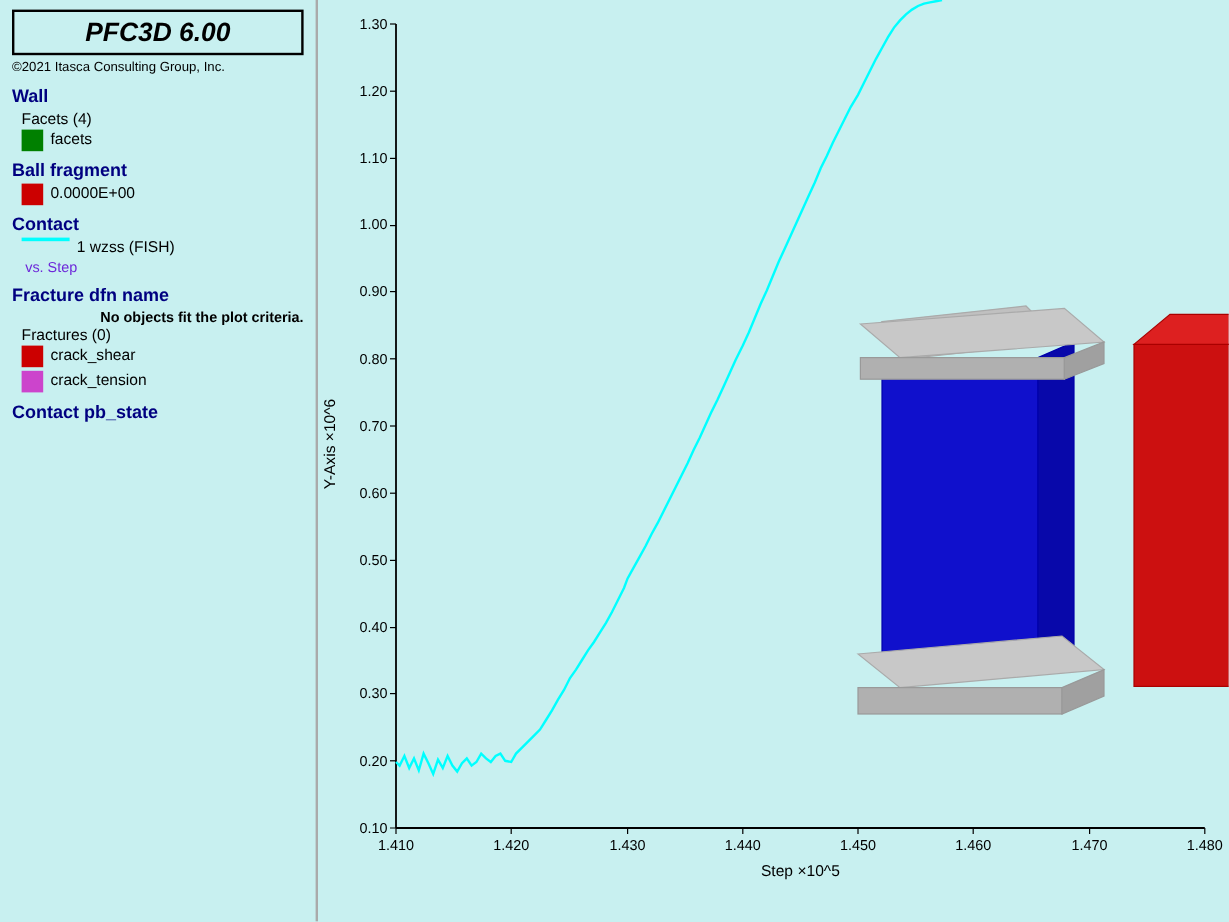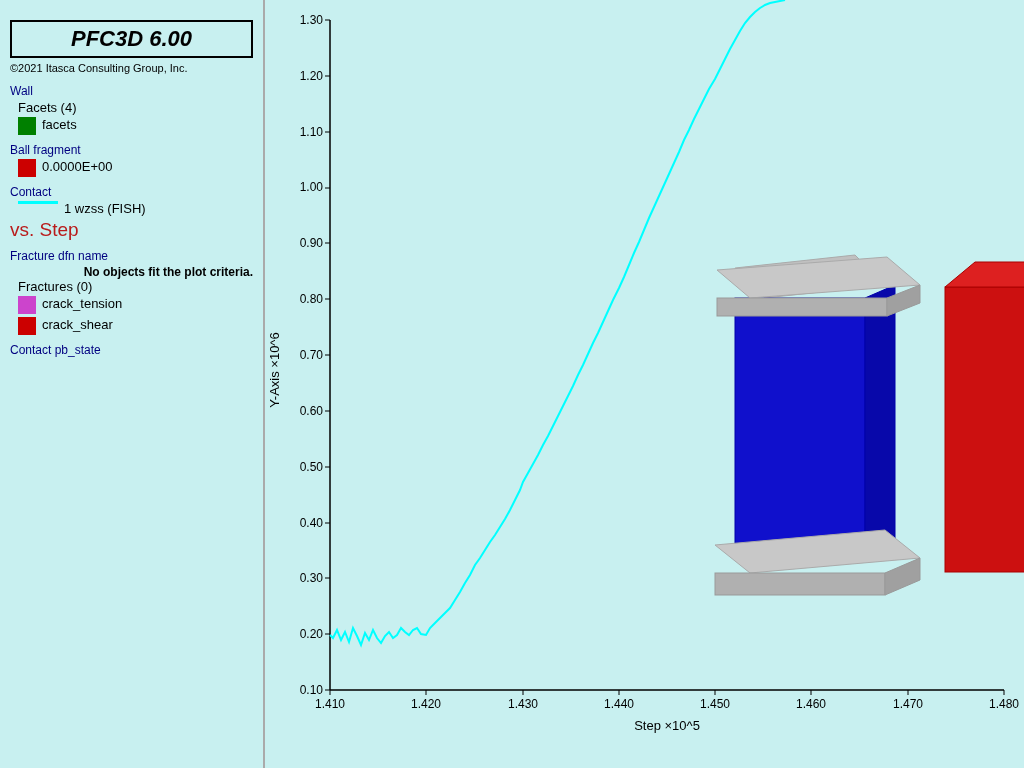--- a/index.html
+++ b/index.html
@@ -12,21 +12,21 @@
       overflow: hidden;
     }
 
     
     #left-panel {
       width: 265px;
       min-width: 265px;
       height: 768px;
       background: #c8f0f0;
       border-right: 2px solid #aaa;
-      padding: 20px 10px;
+      padding: 8px 10px;
       overflow-y: auto;
     }
 
     .app-title {
       font-size: 22px;
       font-weight: bold;
       font-style: italic;
       color: #000;
       border: 2px solid #000;
       text-align: center;
@@ -34,22 +34,22 @@
       margin-bottom: 4px;
     }
 
     .copyright {
       font-size: 11px;
       color: #000;
       margin-bottom: 10px;
     }
 
     .section-header {
-      font-weight: normal;
-      font-size: 12px;
+      font-weight: bold;
+      font-size: 15px;
       color: #000080;
       margin-top: 8px;
       margin-bottom: 2px;
     }
 
     .sub-item {
       font-size: 13px;
       color: #000;
       margin-left: 8px;
       margin-bottom: 2px;
@@ -72,23 +72,23 @@
 
     .legend-line {
       width: 40px;
       height: 3px;
       background: cyan;
       margin-right: 6px;
       flex-shrink: 0;
     }
 
     .history-label {
-      font-size: 19px;
-      margin-left: 0;
-      color: #b91c1c;
+      font-size: 12px;
+      margin-left: 11px;
+      color: #6d28d9;
     }
 
     .no-objects {
       font-weight: bold;
       font-size: 12px;
       color: #000;
       margin-left: 4px;
       text-align: right;
     }
 
@@ -130,26 +130,26 @@
   <div class="legend-row">
     <div class="legend-line"></div>
     <span>1 wzss (FISH)</span>
   </div>
   <div class="history-label">vs. Step</div>
 
   <div class="section-header">Fracture dfn name</div>
   <div class="no-objects">No objects fit the plot criteria.</div>
   <div class="sub-item">Fractures (0)</div>
   <div class="legend-row">
+    <div class="legend-color" style="background:#cc0000;"></div>
+    <span>crack_shear</span>
+  </div>
+  <div class="legend-row">
     <div class="legend-color" style="background:#cc44cc;"></div>
     <span>crack_tension</span>
-  </div>
-  <div class="legend-row">
-    <div class="legend-color" style="background:#cc0000;"></div>
-    <span>crack_shear</span>
   </div>
 
   <div class="section-header">Contact pb_state</div>
 
 </div>
 
 <div id="chart-area">
   <svg id="chart-svg" viewBox="0 0 759 768" preserveAspectRatio="none">
 
     <rect x="0" y="0" width="759" height="768" fill="#c8f0f0"></rect>

